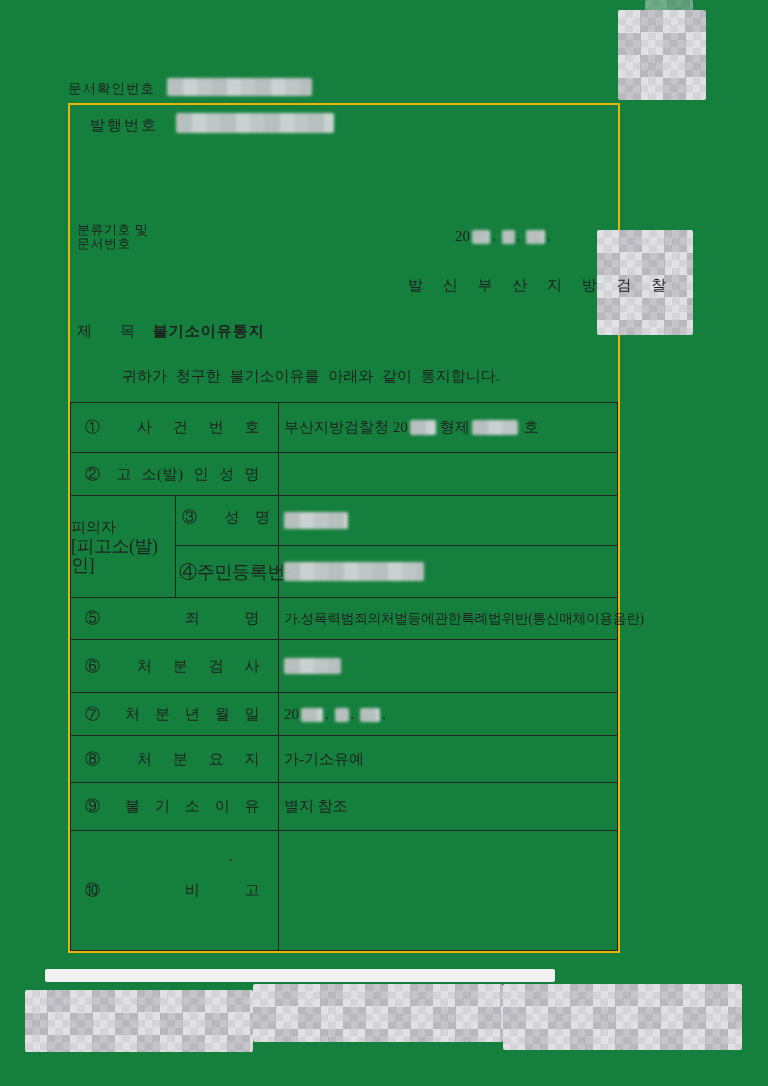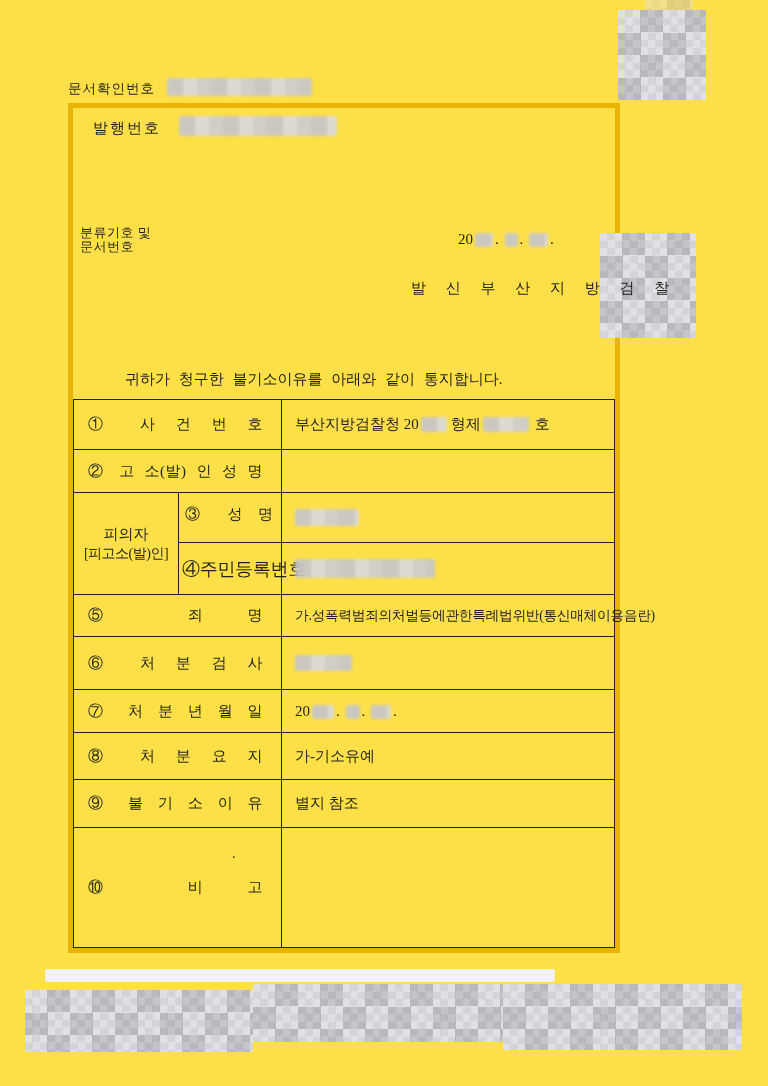--- a/index.html
+++ b/index.html
@@ -3,21 +3,21 @@
 <meta charset="utf-8">
 <style>
   * { margin:0; padding:0; box-sizing:border-box; }
   body {
     background:#e9e9e9;
     font-family:"Liberation Serif","DejaVu Serif",serif;
     color:#1f1f1f;
   }
   .page {
     position:relative; width:768px; height:1086px;
-    background:#fde047; margin:0 auto; overflow:hidden;
+    background:#15803d; margin:0 auto; overflow:hidden;
   }
   .abs { position:absolute; }
 
   
   .redact {
     display:inline-block; vertical-align:-3px; border-radius:2px;
     background:repeating-linear-gradient(90deg,#c6c6cb 0 16px,#dadade 16px 30px,#cdcdd2 30px 44px);
     filter:blur(1.6px); opacity:.92;
   }
   
@@ -27,21 +27,21 @@
       repeating-conic-gradient(rgba(148,148,156,.35) 0% 25%, rgba(228,228,232,.35) 0% 50%),
       repeating-conic-gradient(#cbcbd0 0% 25%, #dfdfe2 0% 50%);
     background-size:45px 45px, 15px 15px;
     border-radius:2px;
   }
   .mosaic.light { opacity:.45; }
 
   .doc-check { left:68px; top:78px; font-size:13.5px; letter-spacing:1px; }
   .box {
     left:68px; top:103px; width:552px; height:850px;
-    border:5px solid #eab308; position:absolute; background:transparent;
+    border:2px solid #eab308; position:absolute; background:transparent;
   }
 
   .issue-line { left:20px; top:8px; font-size:15px; letter-spacing:2px; }
   .title-line { left:0; right:0; top:33px; text-align:center;
     font-size:24px; font-weight:600; letter-spacing:-1px; }
   .phone-line { left:0; right:0; top:92px; text-align:center; font-size:15px; }
   .phone-line .gap { display:inline-block; width:46px; }
 
   .class-lines { left:7px; top:118px; font-size:13px; line-height:14px; letter-spacing:.5px; }
   .date-line  { left:385px; top:123px; font-size:15px; white-space:nowrap; }
@@ -56,23 +56,23 @@
   .notice { left:52px; top:262px; font-size:15px; word-spacing:5px; }
 
   table.main {
     position:absolute; left:0; right:0; bottom:0; width:100%; height:548px;
     border-collapse:collapse; table-layout:fixed;
   }
   table.main td { border:1.5px solid #222; vertical-align:middle; font-size:15px; }
   td.lbl { text-align:justify; text-align-last:justify; padding:0 18px 0 14px; letter-spacing:.5px; }
   td.sub-lbl { text-align:justify; text-align-last:justify; padding:0 8px 6px 6px; }
   td.sub-lbl.tight { font-size:18px; white-space:nowrap; padding:0 3px; letter-spacing:-.3px; }
-  td.grp { text-align:center; font-size:14px; line-height:19px;font-family:Liberation Serif, serif; }
-  td.grp .grp2 { font-size:14px; letter-spacing:-.5px; }
-  td.val { padding-left:13px; white-space:nowrap; }
+  td.grp { font-size:14px; line-height:19px;font-family:Liberation Serif, serif; }
+  td.grp .grp2 { font-size:18px; letter-spacing:-.5px; }
+  td.val { padding-left:5px; white-space:nowrap; }
   td.val.crime { font-size:13.8px; letter-spacing:-.4px; }
   .remark-cell { position:relative; }
   .stray-dot { position:absolute; left:158px; top:18px; font-size:14px; }
 
   .band-light { background:#f2f2f4; border-radius:2px; }
 </style>
 </head>
 <body>
 
 <div class="page">
@@ -102,20 +102,24 @@
     <div class="abs date-line">
       <span>20</span><span class="redact" style="width:18px;height:14px"></span><span>.</span>
       <span class="redact" style="width:13px;height:14px"></span><span>.</span>
       <span class="redact" style="width:19px;height:14px"></span><span>.</span>
     </div>
 
     <div class="mosaic" style="left:527px;top:125px;width:96px;height:105px"></div>
 
     <div class="abs sender">발 신 부 산 지 방 검 찰</div>
 
+    <div class="abs subj-line">
+      <span class="spread w58">제 목</span>
+      <span class="subj-value">불기소이유통지</span>
+    </div>
 
     <div class="abs notice">귀하가 청구한 불기소이유를 아래와 같이 통지합니다.</div>
 
     <table class="main">
       <colgroup>
           <col style="width:105px">
           <col style="width:103px">
           <col>
         </colgroup>
 

